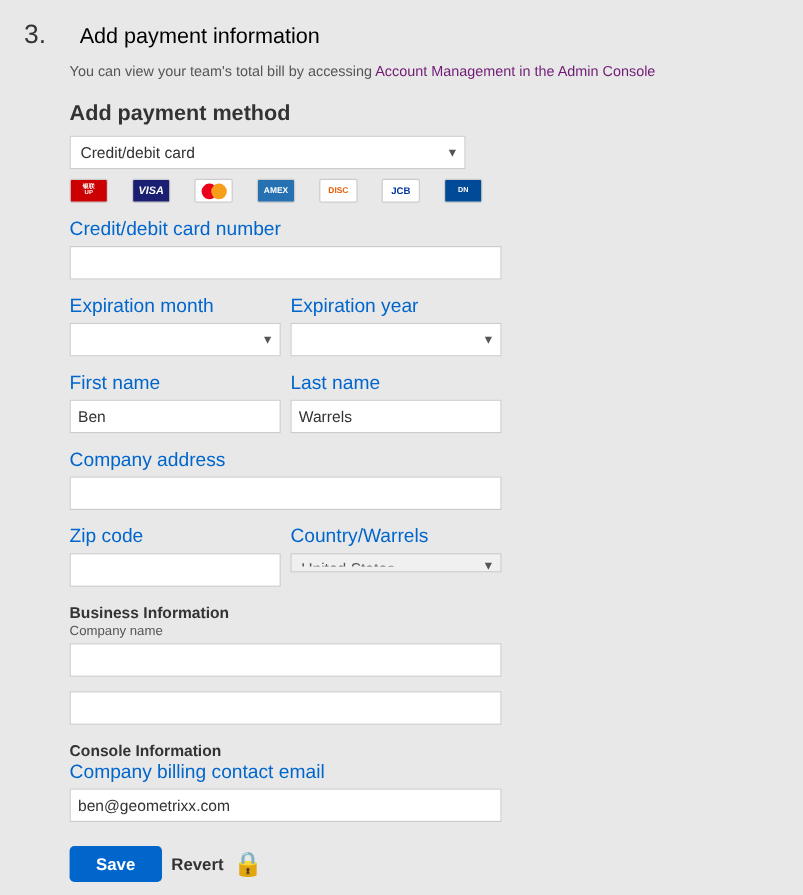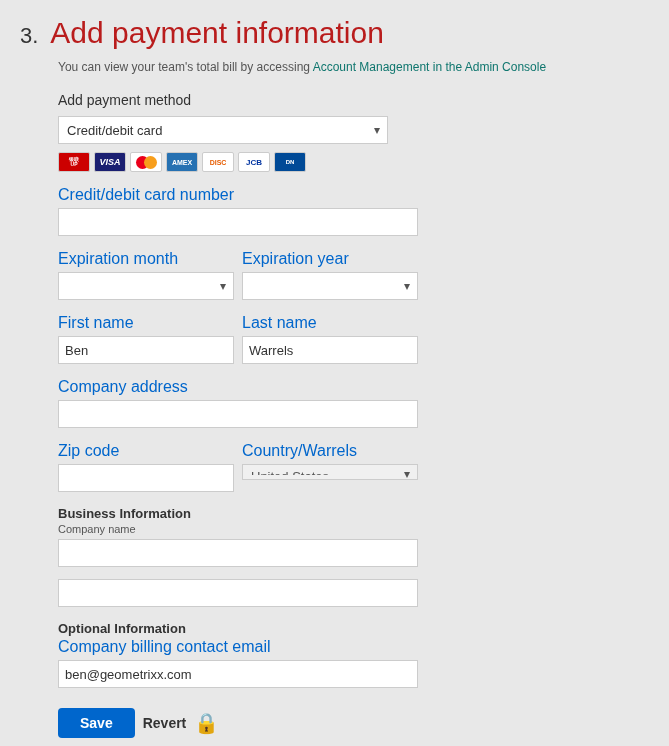--- a/index.html
+++ b/index.html
@@ -19,41 +19,42 @@
       align-items: baseline;
       gap: 12px;
       margin-bottom: 10px;
     }
     .step-number {
       font-size: 22px;
       color: #333;
       font-weight: normal;
     }
     .page-title {
-      font-size: 30px;
-      color: #b91c1c;
+      font-size: 18px;
+      color: #000000;
       font-weight: normal;
+      margin-left: 16px;
     }
     .subtitle {
       font-size: 12px;
       color: #555;
       margin-bottom: 18px;
       margin-left: 38px;
     }
     .subtitle a {
-      color: #0f766e;
+      color: #701a75;
       text-decoration: none;
     }
     .form-container {
       margin-left: 38px;
       max-width: 360px;
     }
     .section-label {
-      font-weight: normal;
-      font-size: 14px;
+      font-weight: bold;
+      font-size: 18px;
       margin-bottom: 8px;
     }
     .form-group {
       margin-bottom: 14px;
     }
     .field-label {
       font-size: 16px;
       color: #0066cc;
       margin-bottom: 4px;
       display: block;
@@ -98,21 +99,21 @@
       transform: translateY(-50%);
       pointer-events: none;
       font-size: 12px;
       color: #555;
     }
     .payment-method-select .select-wrapper select {
       width: 330px;
     }
     .card-icons {
       display: flex;
-      gap: 4px;
+      gap: 20px;
       align-items: center;
       margin-top: 8px;
       margin-bottom: 12px;
     }
     .card-icon {
       width: 32px;
       height: 20px;
       border: 1px solid #ccc;
       border-radius: 2px;
       display: flex;
@@ -332,21 +333,21 @@
     </div>
 
     <div class="form-group">
       <div class="business-section-label">Business Information</div>
       <label class="field-label-dark">Company name</label>
       <input type="text" value="" style="margin-bottom: 12px;">
       <input type="text" value="" style="">
     </div>
 
     <div class="form-group">
-      <div class="optional-section-label">Optional Information</div>
+      <div class="optional-section-label">Console Information</div>
       <label class="field-label">Company billing contact email</label>
       <input type="email" value="ben@geometrixx.com" style="">
     </div>
 
   </div>
 
   <div class="bottom-actions">
     <button class="btn-save">Save</button>
     <button class="btn-revert">Revert</button>
     <span class="lock-icon">🔒</span>

